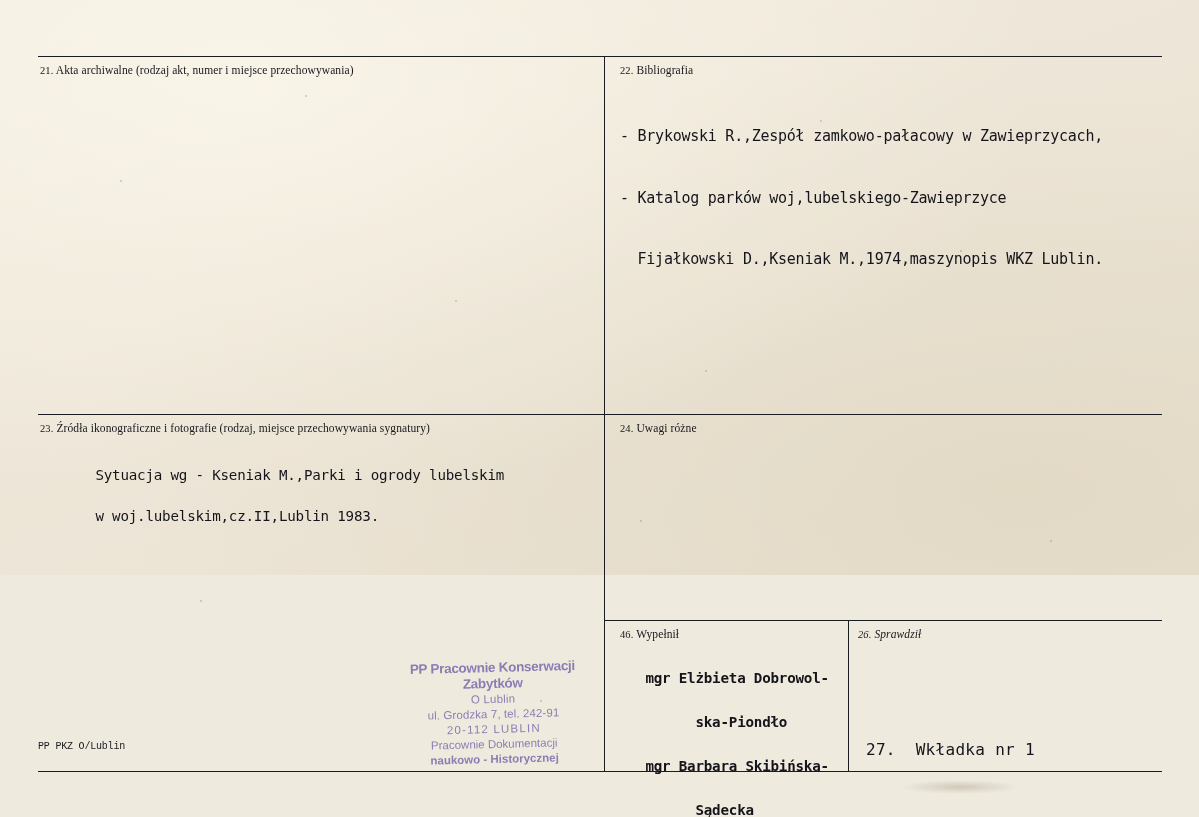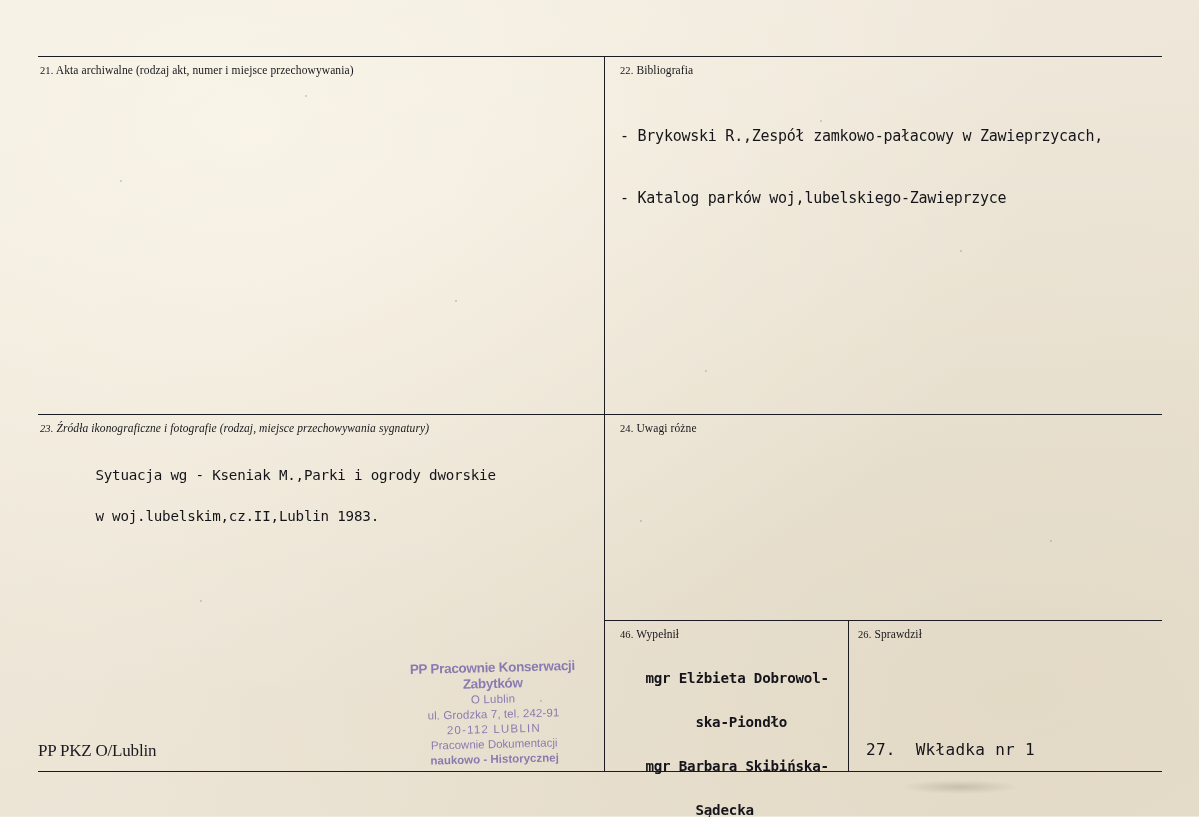--- a/index.html
+++ b/index.html
@@ -9,21 +9,21 @@
   body {
     width: 1199px;
     height: 817px;
     background: #efeade;
     font-family: "Liberation Serif", serif;
     overflow: hidden;
   }
   .page {
     position: relative;
     width: 1199px;
-    height: 816px;
+    height: 575px;
     background:
       radial-gradient(ellipse at 20% 15%, rgba(255,252,240,0.55), rgba(0,0,0,0) 60%),
       radial-gradient(ellipse at 85% 85%, rgba(210,198,172,0.35), rgba(0,0,0,0) 65%),
       linear-gradient(160deg, #f2ece0 0%, #eee7d9 40%, #eae2d2 100%);
   }
   
   .speck {
     position: absolute;
     background: rgba(120,110,90,0.35);
     border-radius: 50%;
@@ -78,22 +78,22 @@
     color: #14141a;
     white-space: pre;
     letter-spacing: -0.25px;
   }
   .bib-item {
     display: block;
   }
 
   .footer-label {
     position: absolute;
-    font-family: Liberation Serif, serif;
-    font-size: 17px;
+    font-family: Liberation Mono, monospace;
+    font-size: 10px;
     color: #1a1a20;
     letter-spacing: -0.2px;
     white-space: pre;
   }
 
   .insert-label {
     position: absolute;
     font-family: "DejaVu Sans Mono", monospace;
     font-size: 16px;
     color: #15151b;
@@ -174,50 +174,51 @@
   </div>
 
   <div class="field-num" style="left:620px; top:64px;">
     <span class="num">22.</span>
     <span>Bibliografia</span>
   </div>
 
   <div class="bib-list" style="left:620px; top:85px; width:540px;">
     <span class="bib-item">- Brykowski R.,Zespół zamkowo-pałacowy w Zawieprzycach,</span>
     <span class="bib-item">- Katalog parków woj,lubelskiego-Zawieprzyce</span>
-  </div>
-
-  <div class="field-num" style="left:40px; top:422px;font-style:italic;">
+    <span class="bib-item">  Fijałkowski D.,Kseniak M.,1974,maszynopis WKZ Lublin.</span>
+  </div>
+
+  <div class="field-num" style="left:40px; top:422px;">
     <span class="num">23.</span>
     <span>Źródła ikonograficzne i fotografie (rodzaj, miejsce przechowywania sygnatury)</span>
   </div>
 
   <div class="typed" style="left:62px; top:444px; width:520px;">
-    <span>Sytuacja wg - Kseniak M.,Parki i ogrody dworskie</span><br>
+    <span>Sytuacja wg - Kseniak M.,Parki i ogrody lubelskim</span><br>
     <span>w woj.lubelskim,cz.II,Lublin 1983.</span>
   </div>
 
   <div class="field-num" style="left:620px; top:422px;">
     <span class="num">24.</span>
     <span>Uwagi różne</span>
   </div>
 
   <div class="field-num" style="left:620px; top:628px;">
     <span class="num">46.</span>
     <span>Wypełnił</span>
   </div>
 
   <div class="typed bold" style="left:612px; top:645px; width:236px; line-height:22px;">
     <span>mgr Elżbieta Dobrowol-</span><br>
     <span>      ska-Piondło</span><br>
     <span>mgr Barbara Skibińska-</span><br>
     <span>      Sądecka</span>
   </div>
 
-  <div class="field-num" style="left:858px; top:628px;">
+  <div class="field-num" style="left:858px; top:628px;font-style:italic;">
     <span class="num">26.</span>
     <span>Sprawdził</span>
   </div>
   <div class="typed" style="left:858px; top:650px; width:290px;"></div>
 
   <div class="footer-label" style="left:38px; top:741px;">PP PKZ O/Lublin</div>
 
   <div class="insert-label" style="left:866px; top:740px;">27.  Wkładka nr 1</div>
 
   <div class="stamp">

